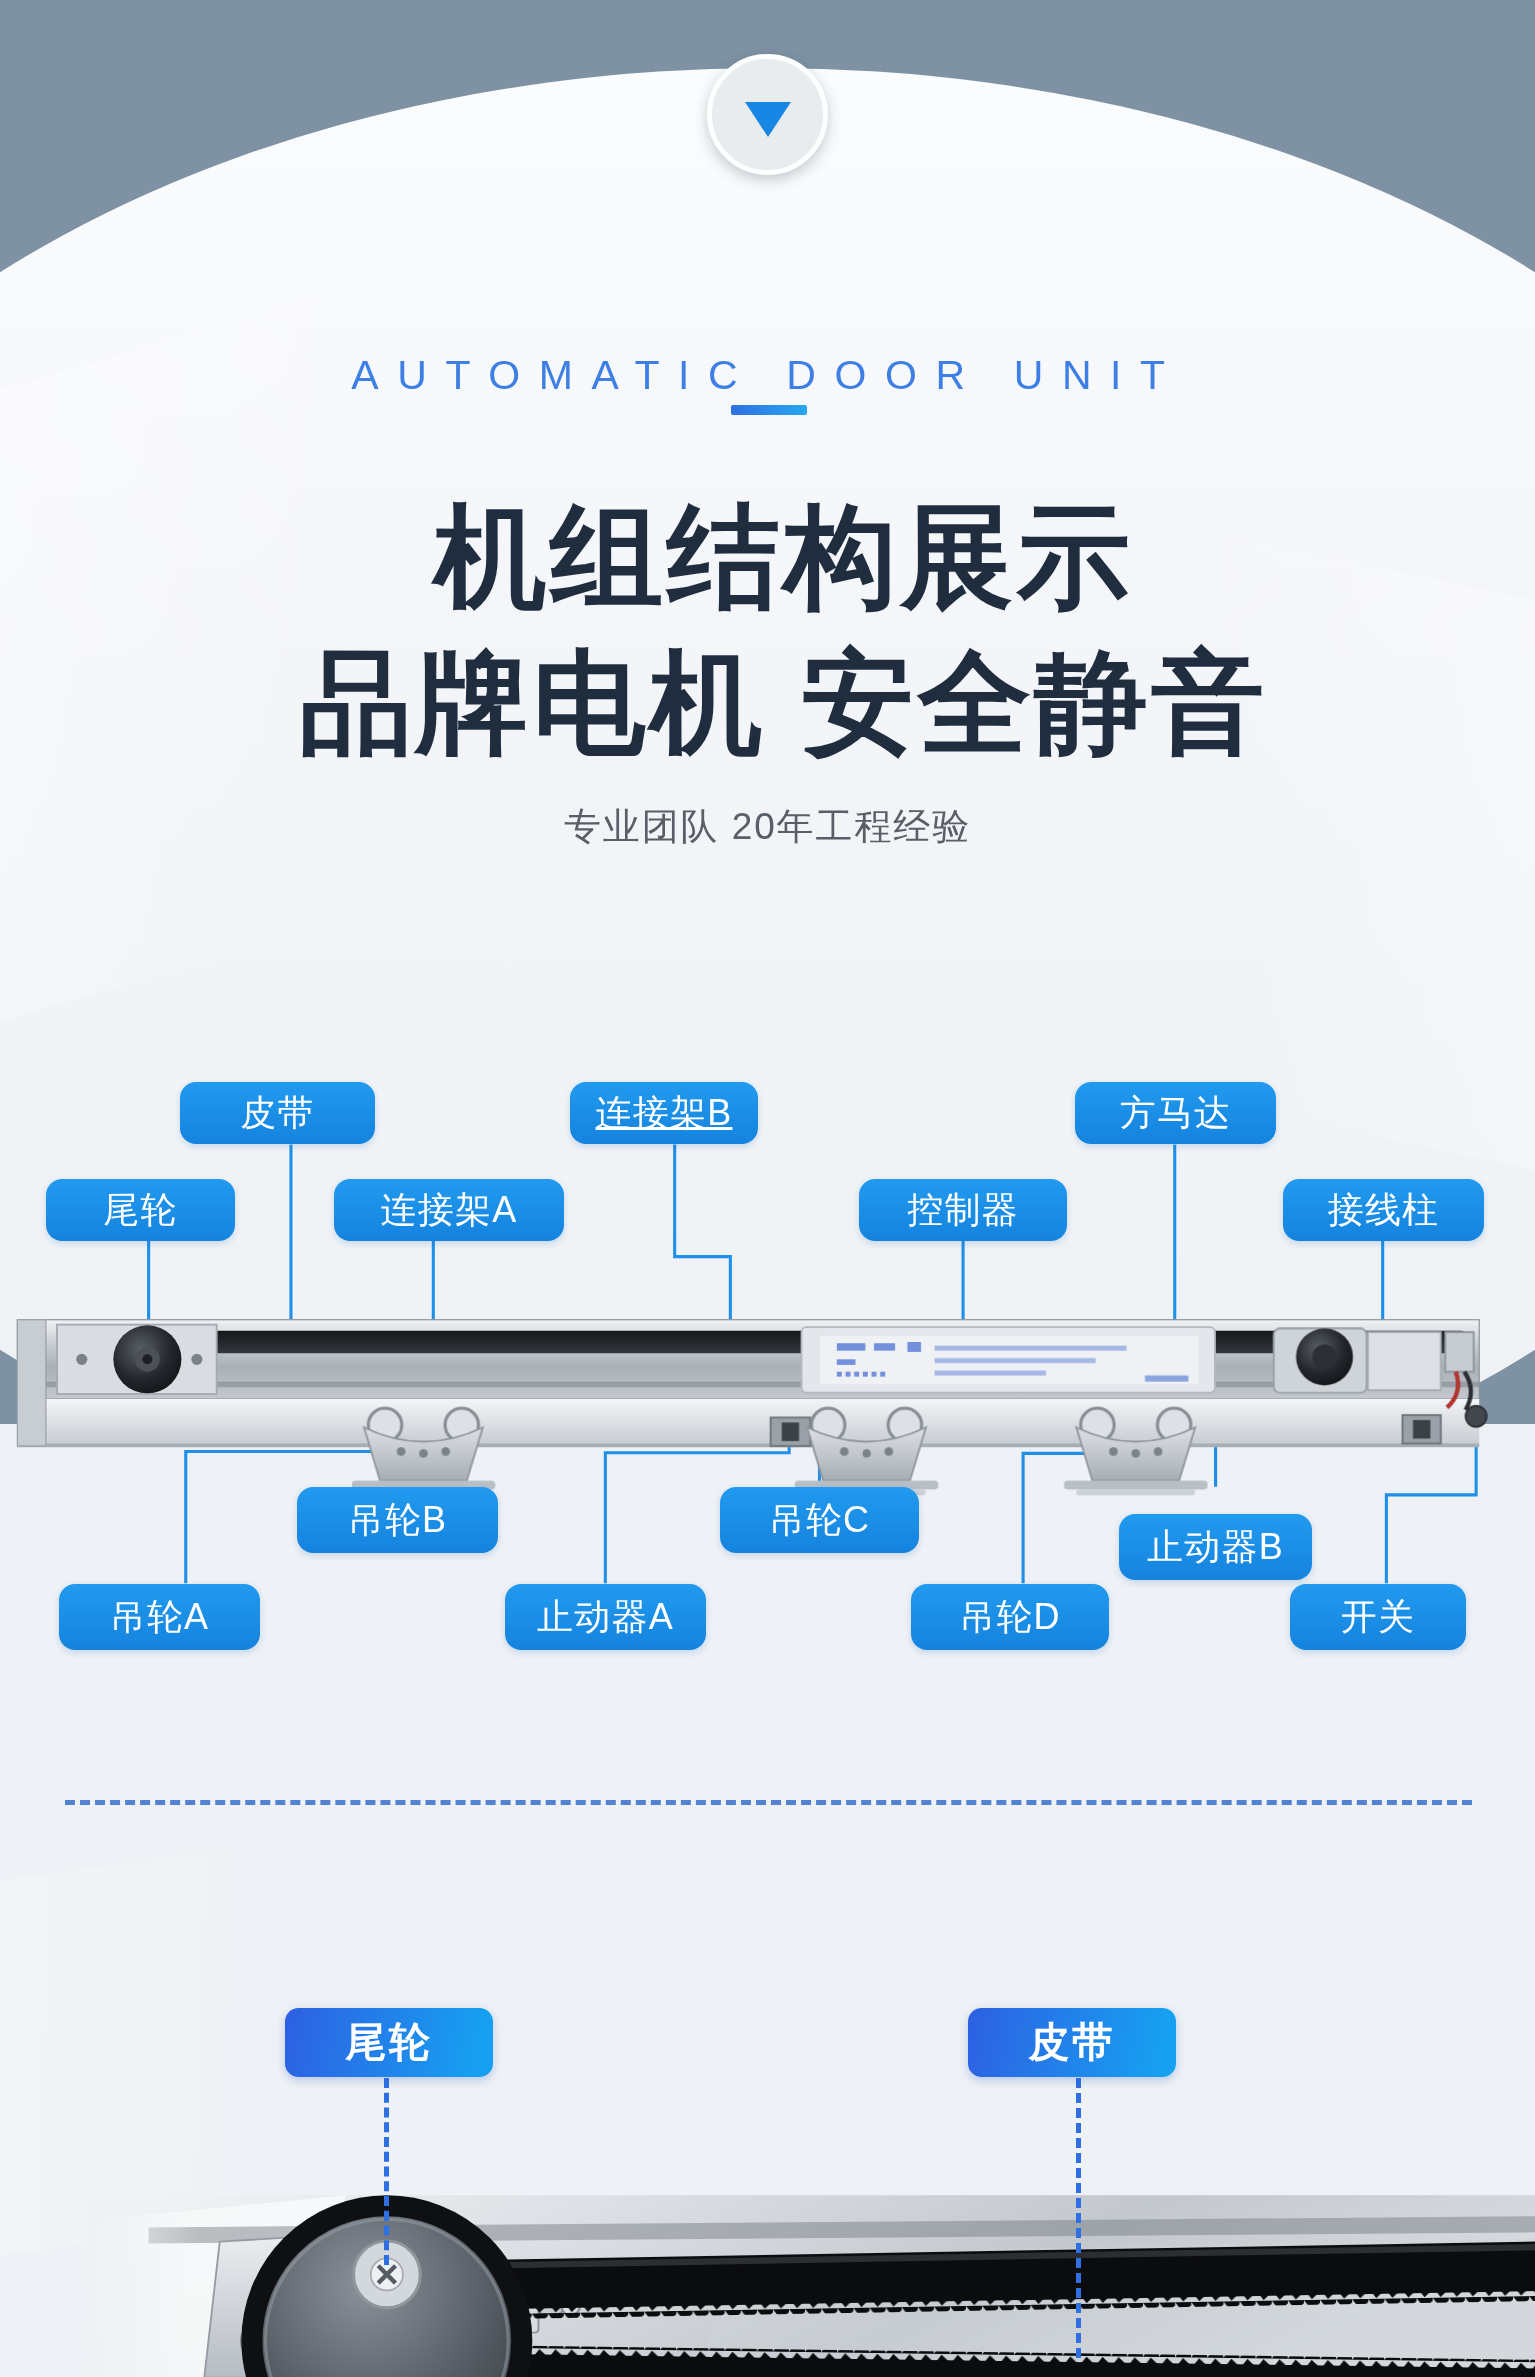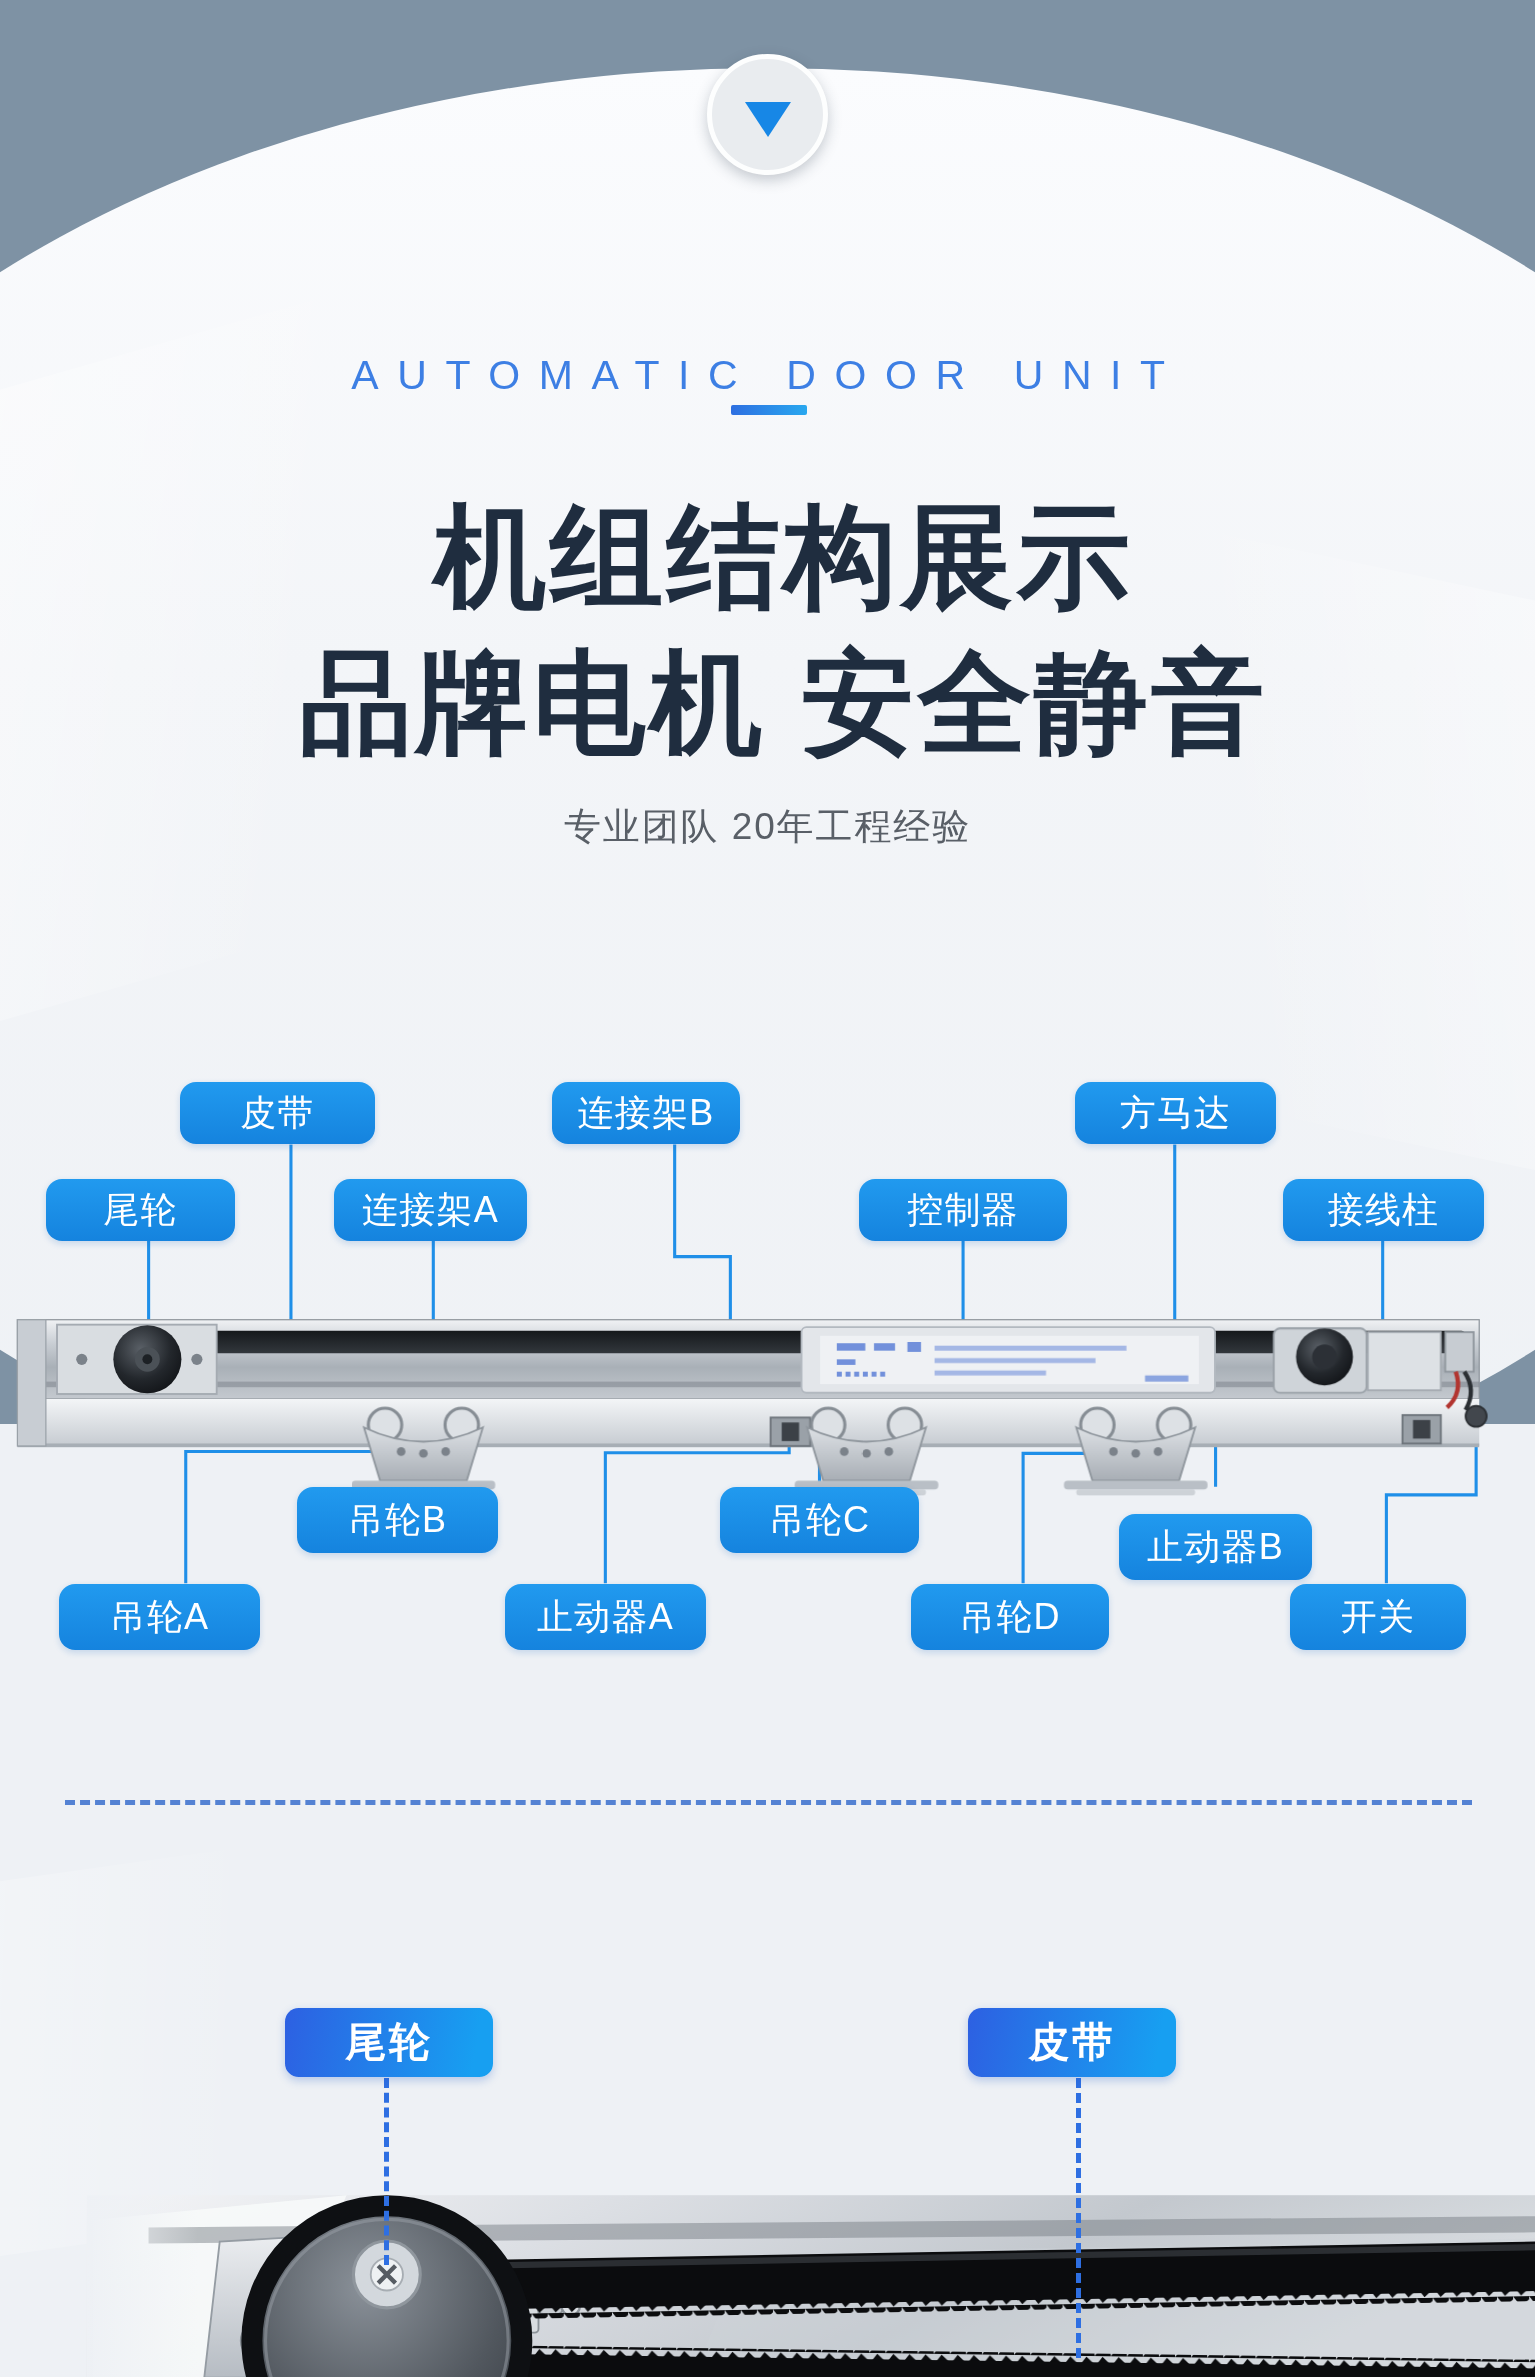--- a/index.html
+++ b/index.html
@@ -238,25 +238,25 @@
         <circle cx="1799" cy="505" r="7" fill="#7b828a"></circle>
           <circle cx="1835" cy="508" r="7" fill="#7b828a"></circle>
           <circle cx="1871" cy="505" r="7" fill="#7b828a"></circle>
         <rect x="1719" y="552" width="232" height="14" rx="6" fill="#b9bfc6"></rect>
         <rect x="1739" y="566" width="192" height="10" rx="4" fill="#cdd2d7"></rect>
       </g>
     </g>
   </svg>
 
   <div class="chip" style="left:180px;  top:1082px; width:195px;">皮带</div>
-  <div class="chip" style="left:552px;  top:1082px; width:188px;">连接架B</div>
+  <div class="chip" style="left:570px;  top:1082px; width:188px;text-decoration:underline;">连接架B</div>
   <div class="chip" style="left:1075px; top:1082px; width:201px;">方马达</div>
 
   <div class="chip" style="left:46px;   top:1179px; width:189px;">尾轮</div>
-  <div class="chip" style="left:334px;  top:1179px; width:193px;">连接架A</div>
+  <div class="chip" style="left:334px;  top:1179px; width:230px;">连接架A</div>
   <div class="chip" style="left:859px; top:1179px; width:208px;">控制器</div>
   <div class="chip" style="left:1283px; top:1179px; width:201px;">接线柱</div>
 
   <div class="chip r34" style="left:297px;  top:1487px; width:201px;">吊轮B</div>
   <div class="chip r34" style="left:720px; top:1487px; width:199px;text-align:right;">吊轮C</div>
   <div class="chip r34" style="left:1119px; top:1514px; width:193px;">止动器B</div>
 
   <div class="chip r34" style="left:59px;   top:1584px; width:201px;">吊轮A</div>
   <div class="chip r34" style="left:505px;  top:1584px; width:201px;">止动器A</div>
   <div class="chip r34" style="left:911px; top:1584px; width:198px;">吊轮D</div>

